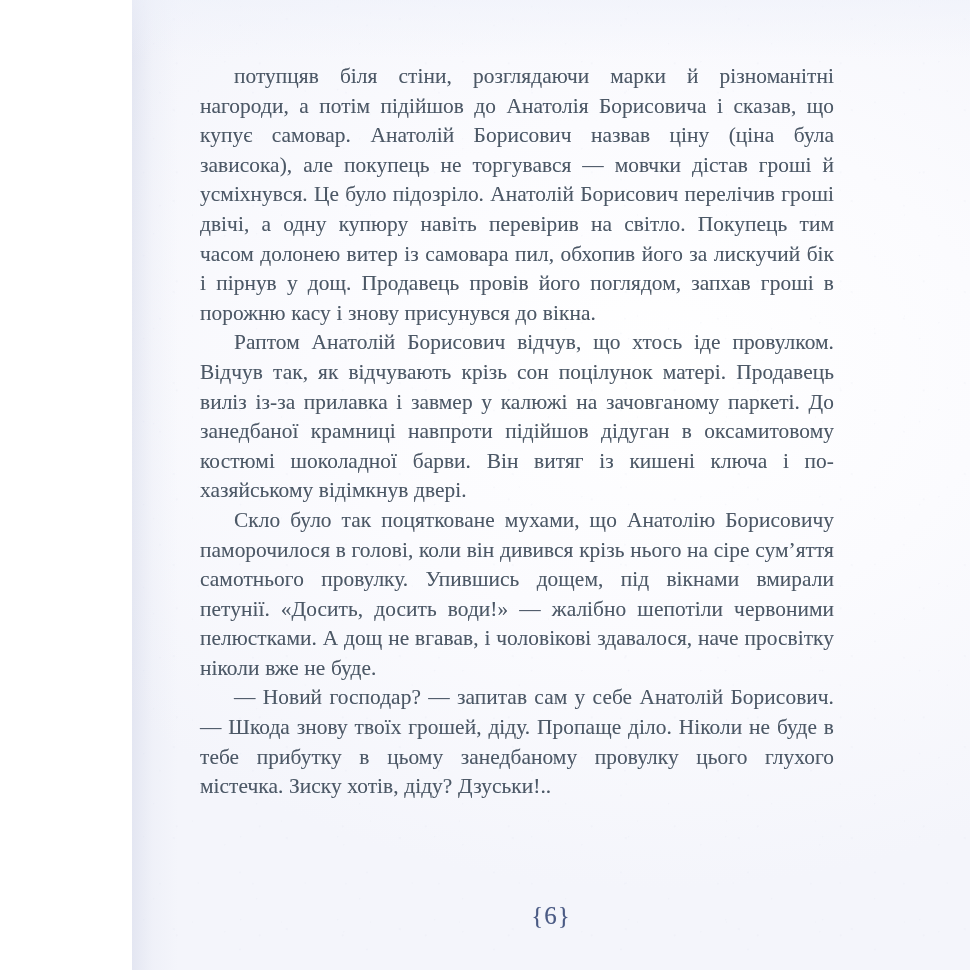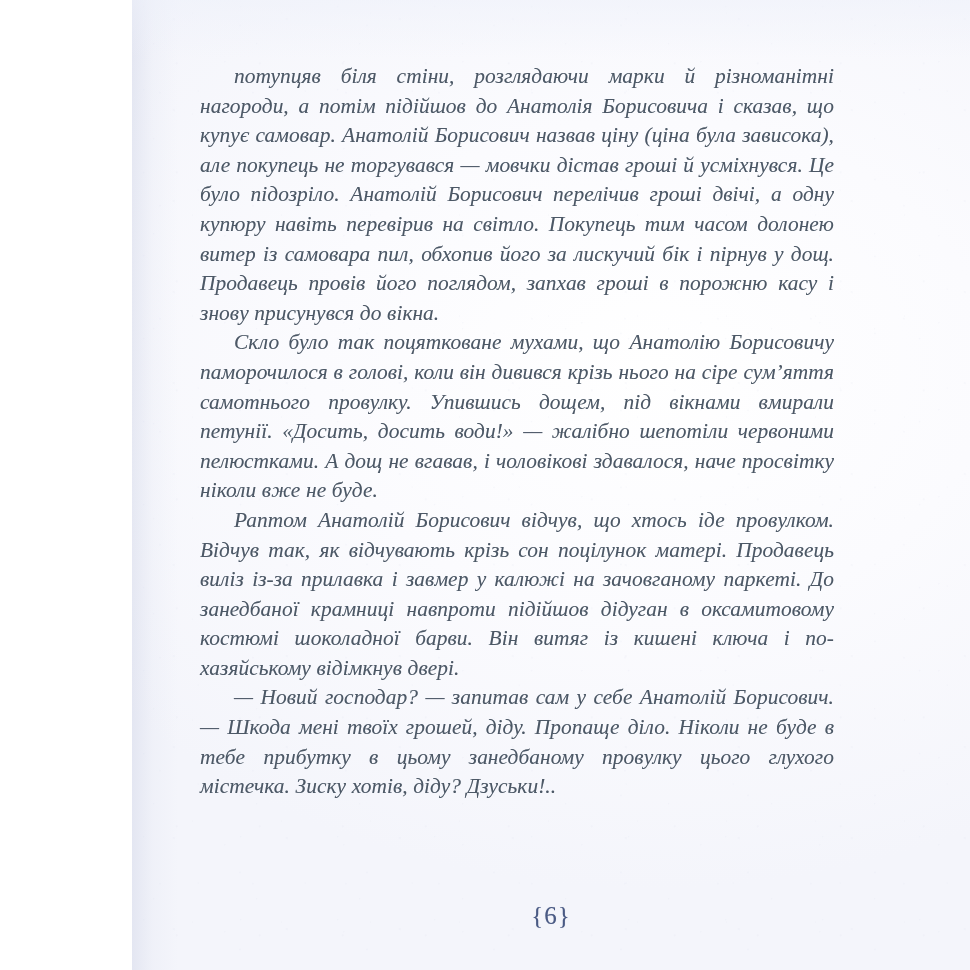--- a/index.html
+++ b/index.html
@@ -90,21 +90,20 @@
     text-justify: inter-word;
     text-indent: 34px;
     letter-spacing: 0.05px;
     word-spacing: 0.2px;
     -webkit-font-smoothing: antialiased;
   }
 
   
   #text-column {
     text-shadow: 0 0 0.6px rgba(76,88,102,0.30);
-    font-style: italic;
   }
 
   
   #folio {
     position: absolute;
     left: 0;
     right: 0;
     top: 903px;
     text-align: center;
     color: #4a5a84;
@@ -120,21 +119,21 @@
 <div id="scan-root">
 
   <div id="page-sheet">
 
     <div id="paper-texture"></div>
     <div id="gutter-shade"></div>
     <div id="top-haze"></div>
 
     <div id="text-column">
       <p class="para">потупцяв біля стіни, розглядаючи марки й різноманітні нагороди, а потім підійшов до Анатолія Борисовича і сказав, що купує самовар. Анатолій Борисович назвав ціну (ціна була зависока), але покупець не торгувався — мовчки дістав гроші й усміхнувся. Це було підозріло. Анатолій Борисович перелічив гроші двічі, а одну купюру навіть перевірив на світло. Покупець тим часом долонею витер із самовара пил, обхопив його за лискучий бік і пірнув у дощ. Продавець провів його поглядом, запхав гроші в порожню касу і знову присунувся до вікна.</p>
+      <p class="para">Раптом Анатолій Борисович відчув, що хтось іде провулком. Відчув так, як відчувають крізь сон поцілунок матері. Продавець виліз із-за прилавка і завмер у калюжі на зачовганому паркеті. До занедбаної крамниці навпроти підійшов дідуган в оксамитовому костюмі шоколадної барви. Він витяг із кишені ключа і по-хазяйському відімкнув двері.</p>
       <p class="para">Скло було так поцятковане мухами, що Анатолію Борисовичу паморочилося в голові, коли він дивився крізь нього на сіре сум’яття самотнього провулку. Упившись дощем, під вікнами вмирали петунії. «Досить, досить води!» — жалібно шепотіли червоними пелюстками. А дощ не вгавав, і чоловікові здавалося, наче просвітку ніколи вже не буде.</p>
-      <p class="para">Раптом Анатолій Борисович відчув, що хтось іде провулком. Відчув так, як відчувають крізь сон поцілунок матері. Продавець виліз із-за прилавка і завмер у калюжі на зачовганому паркеті. До занедбаної крамниці навпроти підійшов дідуган в оксамитовому костюмі шоколадної барви. Він витяг із кишені ключа і по-хазяйському відімкнув двері.</p>
-      <p class="para">— Новий господар? — запитав сам у себе Анатолій Борисович. — Шкода мені твоїх грошей, діду. Пропаще діло. Ніколи не буде в тебе прибутку в цьому занедбаному провулку цього глухого містечка. Зиску хотів, діду? Дзуськи!..</p>
+      <p class="para">— Новий господар? — запитав сам у себе Анатолій Борисович. — Шкода знову твоїх грошей, діду. Пропаще діло. Ніколи не буде в тебе прибутку в цьому занедбаному провулку цього глухого містечка. Зиску хотів, діду? Дзуськи!..</p>
     </div>
 
     <div id="folio">{6}</div>
 
   </div>
 </div>
 
 </body></html>

